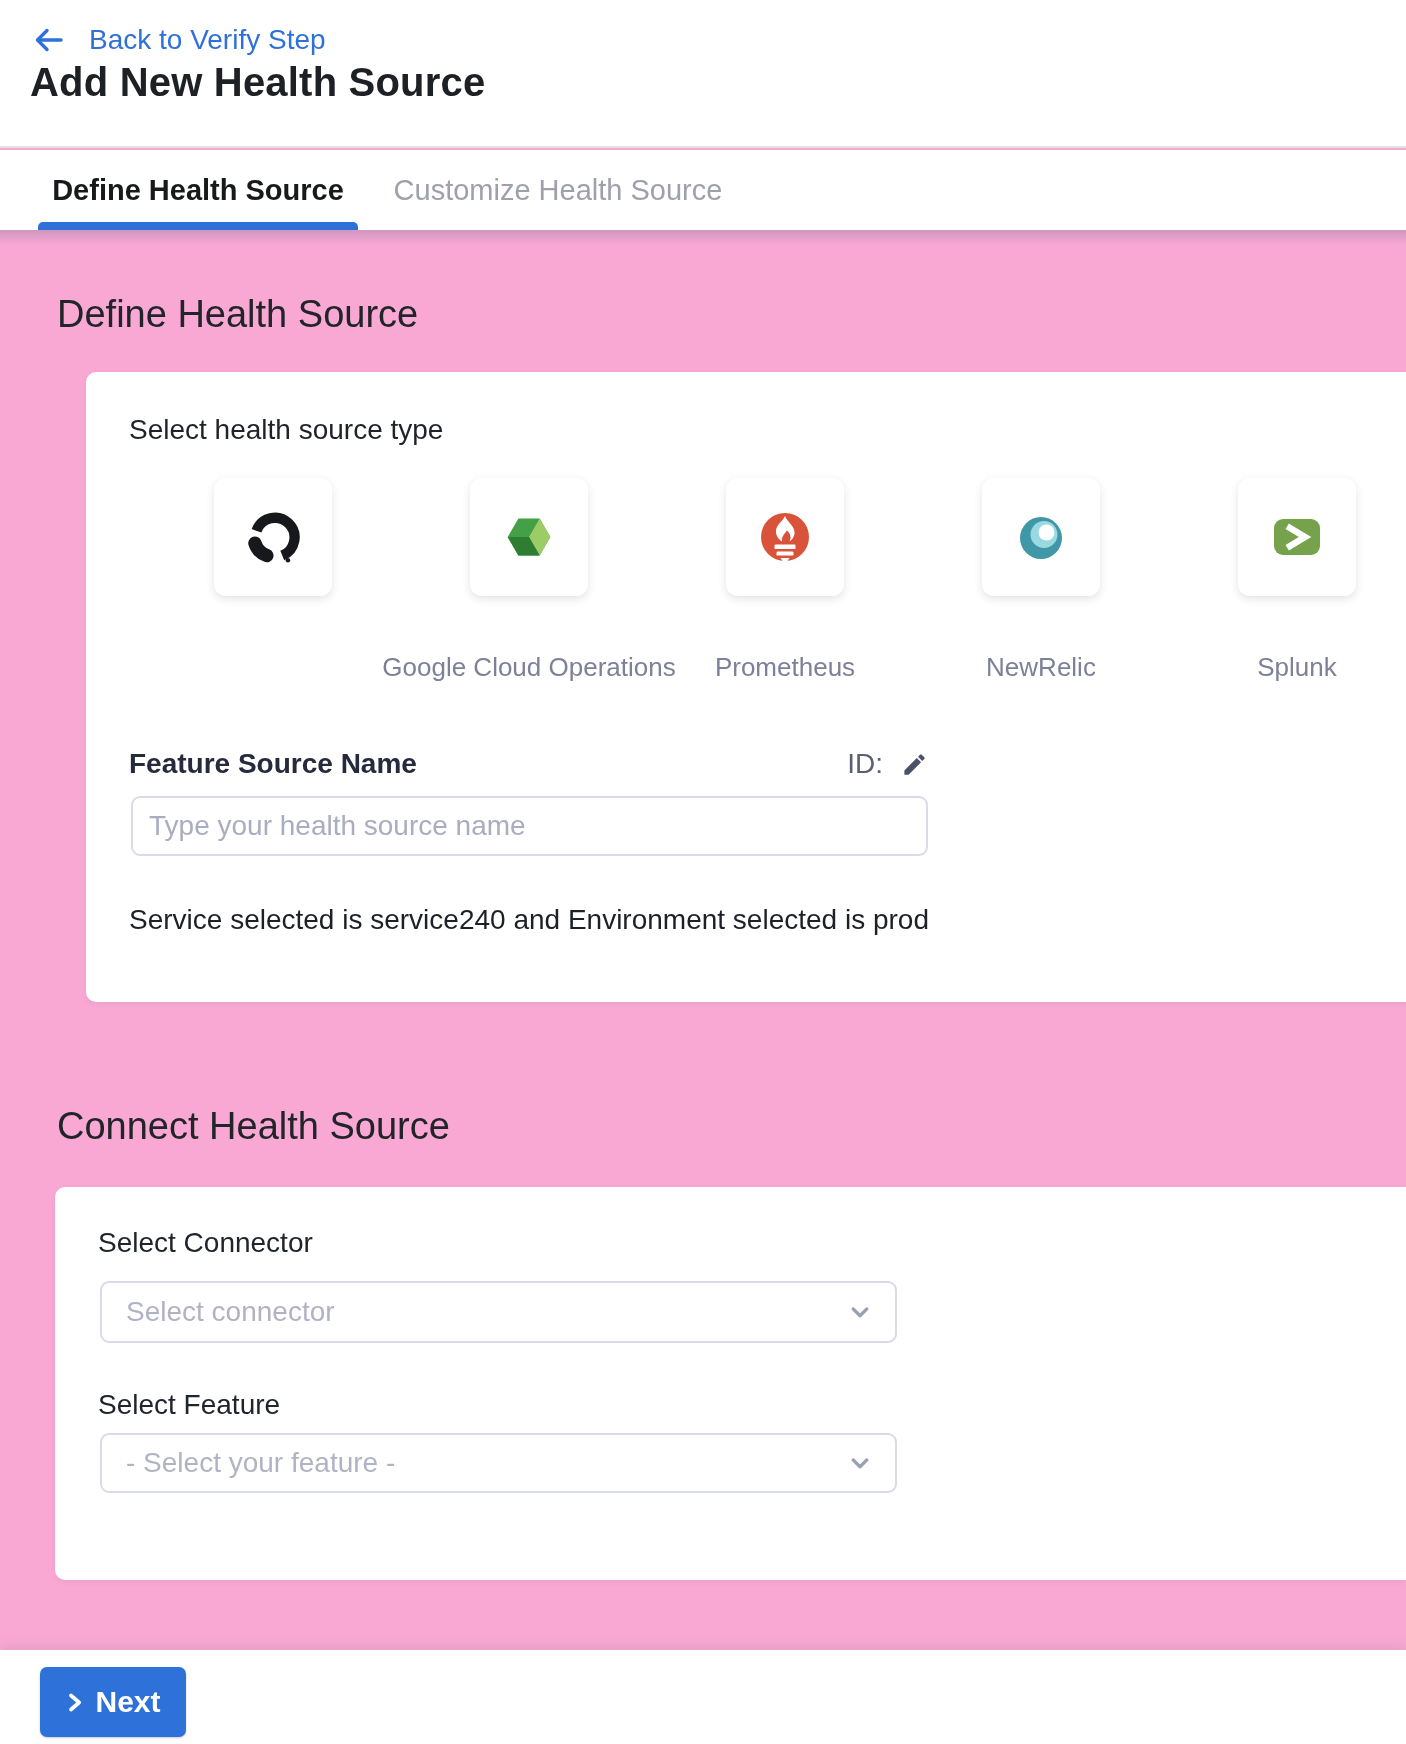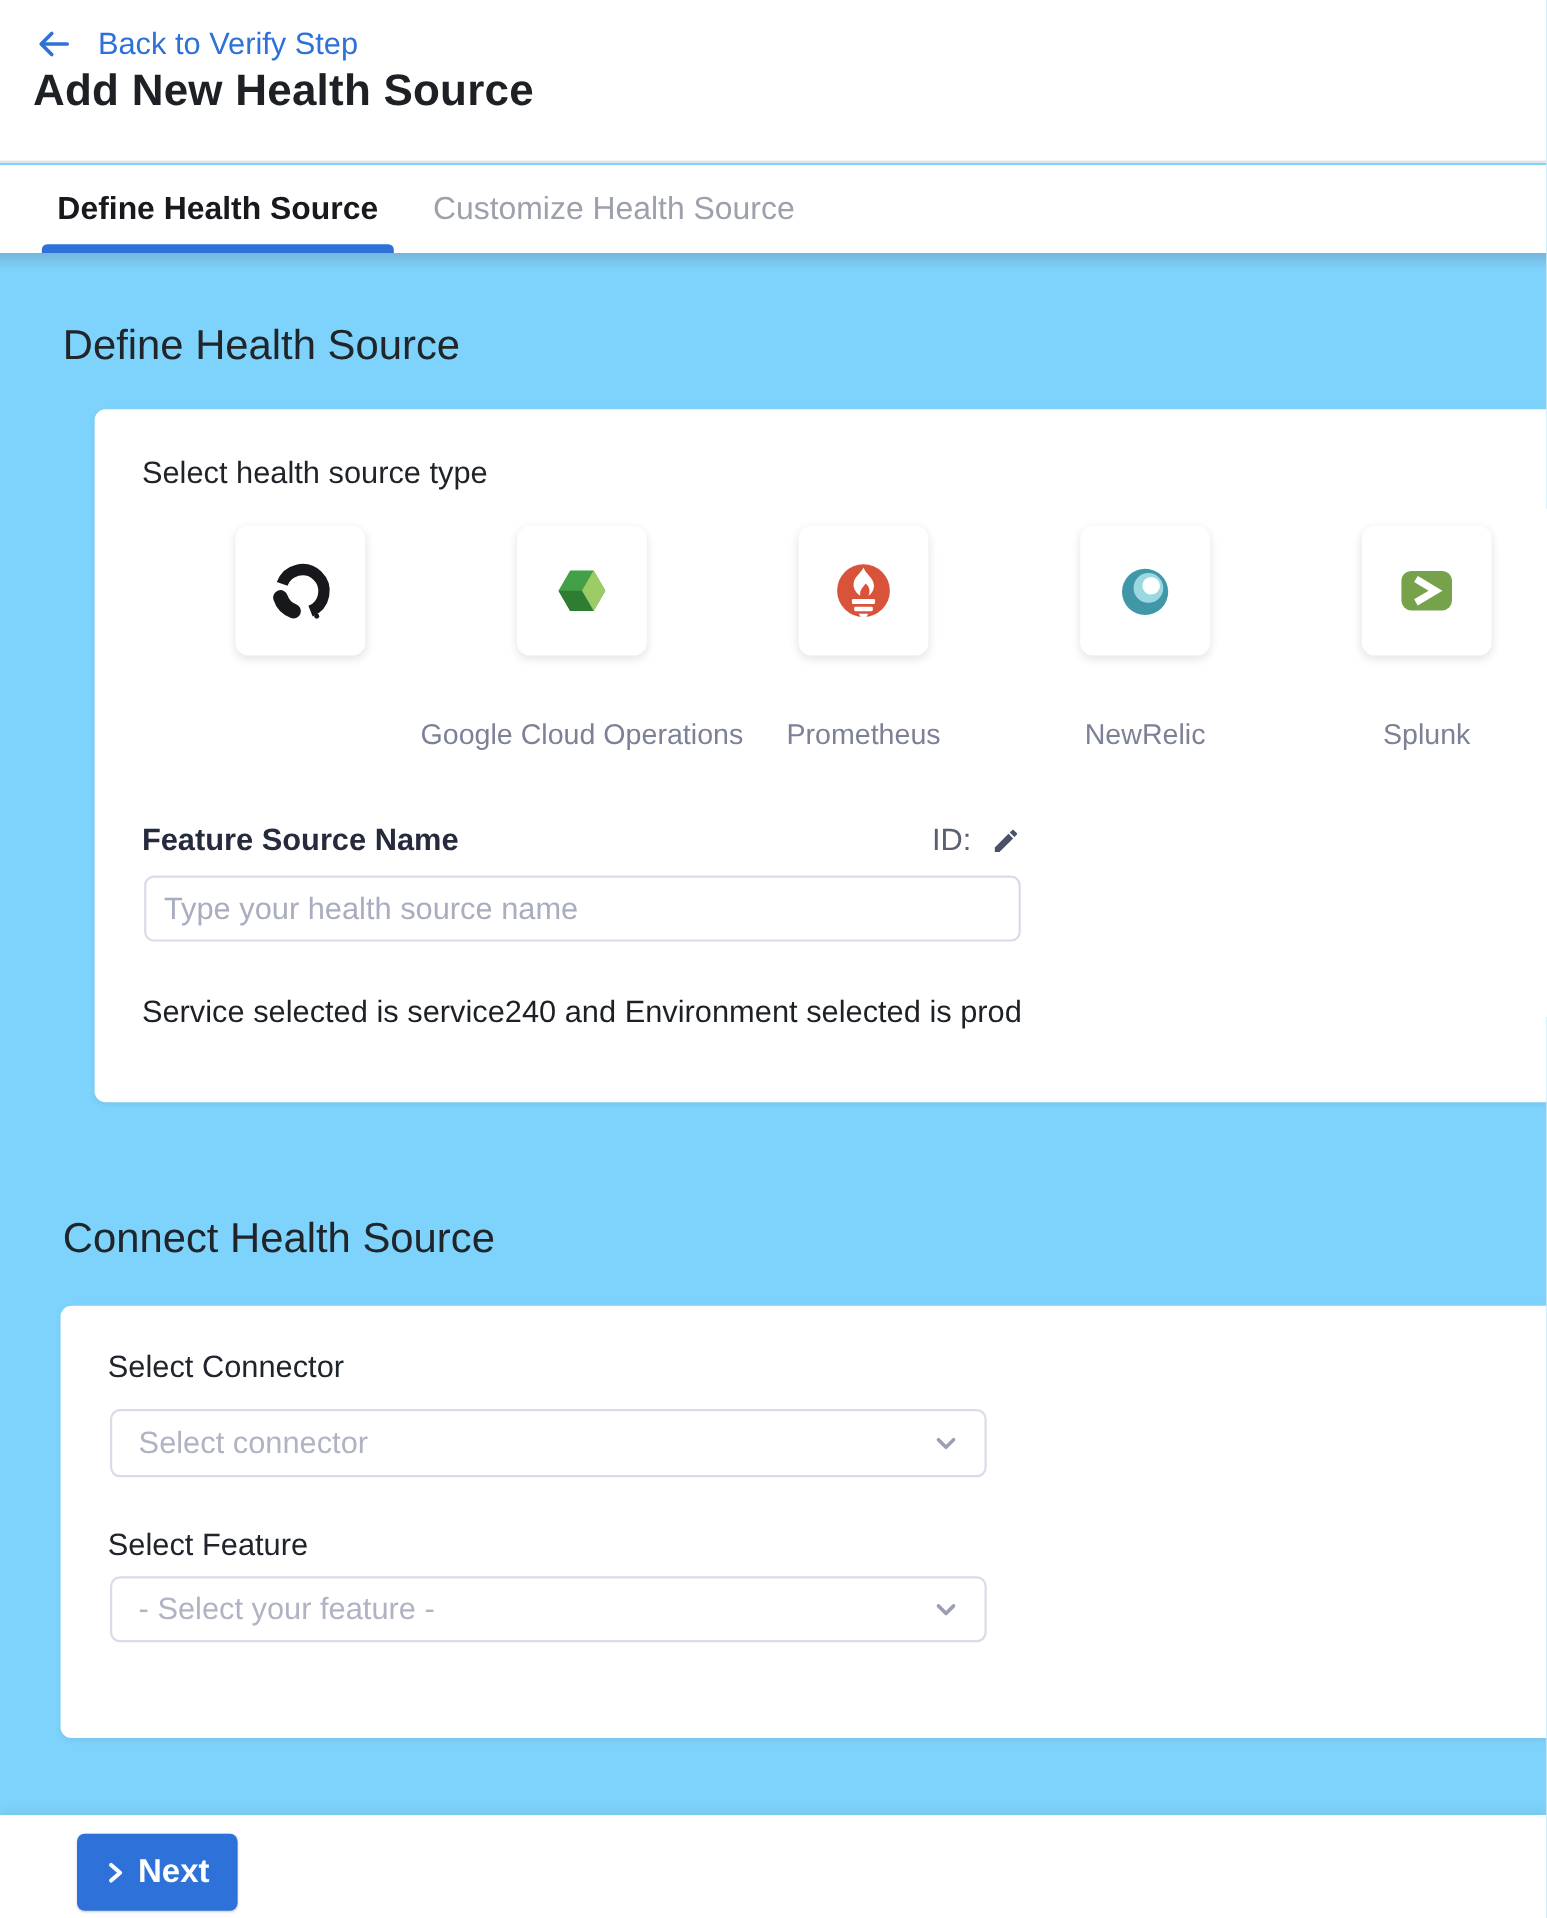--- a/index.html
+++ b/index.html
@@ -1,18 +1,18 @@
 <!DOCTYPE html>
 <html><head>
 <meta charset="utf-8">
 <style>
   html,body{margin:0;padding:0;background:#ffffff;}
   .screen{
     position:relative;width:1406px;height:1744px;overflow:hidden;
-    background:#7dd3fc;
+    background:#f9a8d4;
     font-family:"Liberation Sans","DejaVu Sans",sans-serif;
     -webkit-font-smoothing:antialiased;
   }
   
   .topbar{position:absolute;left:0;top:0;width:100%;height:148px;background:#fff;border-bottom:2px solid #e0e2e8;box-sizing:border-box;}
   .back-row{position:absolute;left:33px;top:18px;height:44px;display:flex;align-items:center;gap:24px;cursor:pointer;}
   .back-link{font-size:28px;font-weight:500;color:#2e71d8;}
   .page-title{position:absolute;left:30px;top:60px;font-size:40px;font-weight:700;color:#1d2126;letter-spacing:.2px;}
   
   .tabbar{position:absolute;left:0;top:150px;width:100%;height:80px;background:#fff;}
@@ -55,21 +55,20 @@
     padding:0 20px 0 24px;cursor:pointer;
   }
   .dd1{top:94px;height:62px;} .dd2{top:246px;height:60px;}
   .dd-placeholder{font-size:28px;color:#b0b3c4;}
   
   .footer{position:absolute;left:0;top:1650px;width:100%;height:94px;background:#fff;box-shadow:0 -4px 10px rgba(96,97,112,.13);}
   .next-btn{
     position:absolute;left:40px;top:17px;width:146px;height:70px;background:#2e71d8;border-radius:7px;
     display:flex;align-items:center;justify-content:center;gap:11px;cursor:pointer;
     box-shadow:0 1px 2px rgba(40,60,120,.25);
-    margin-left:30px;
   }
   .next-label{font-size:30px;font-weight:700;color:#fff;}
 </style>
 </head>
 <body>
 
 <div class="screen">
 
   <div class="topbar">
     <div class="back-row">

